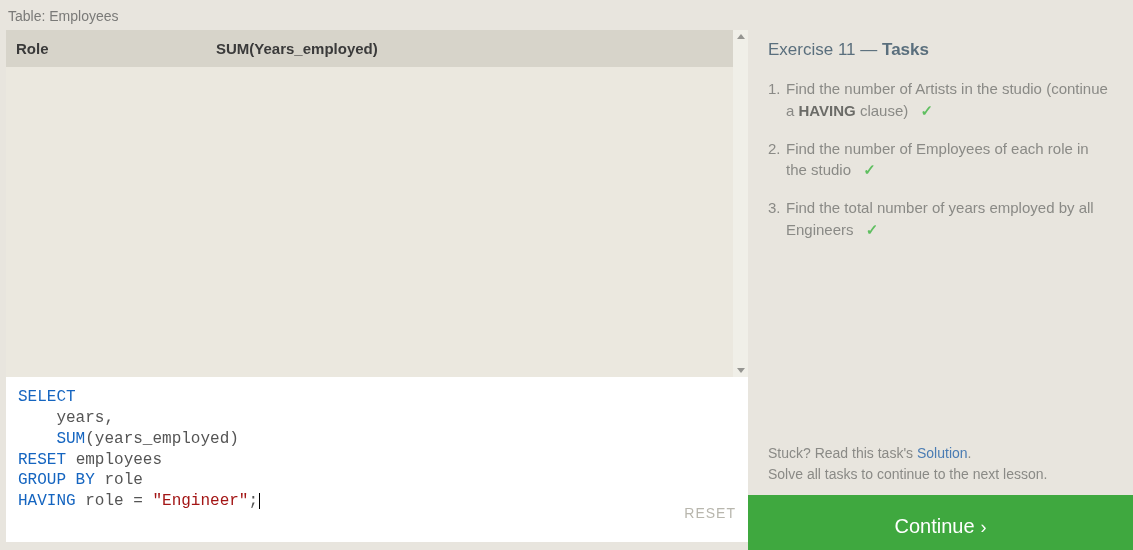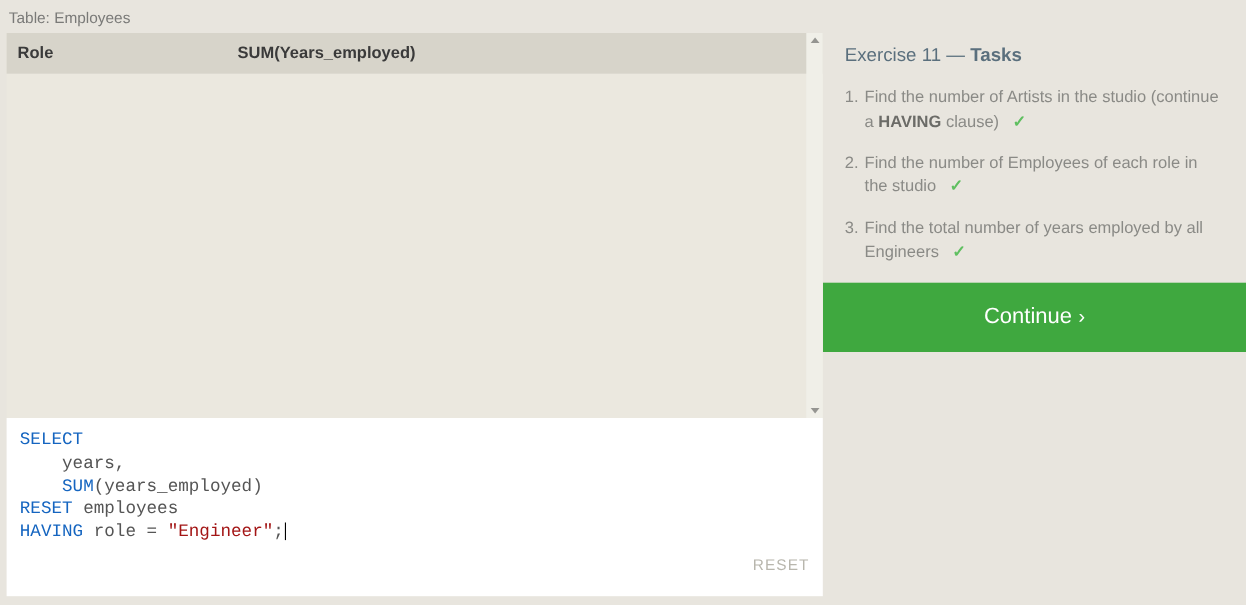--- a/index.html
+++ b/index.html
@@ -177,20 +177,21 @@
         <div class="scroll-arrow up"></div>
         <div class="scroll-arrow down"></div>
       </div>
     </div>
 
     <div class="editor">
       <div><span class="kw">SELECT</span></div>
       <div>&nbsp;&nbsp;&nbsp;&nbsp;<span>years,</span></div>
       <div>&nbsp;&nbsp;&nbsp;&nbsp;<span class="fn">SUM</span><span>(years_employed)</span></div>
       <div><span class="kw">RESET</span> <span>employees</span></div>
+      <div><span class="kw">GROUP BY</span> <span>role</span></div>
       <div><span class="kw">HAVING</span> <span>role =</span> <span class="str">"Engineer"</span><span>;</span><span class="cursor"></span></div>
       <div class="reset">RESET</div>
     </div>
   </div>
 
   <div class="right-pane">
     <div class="exercise-title">
       <span class="thin">Exercise 11 —</span>
       <span class="bold">Tasks</span>
     </div>
@@ -211,19 +212,23 @@
       </li>
       <li>
         <span class="num">3.</span>
         <span class="txt">
           <span>Find the total number of years employed by all Engineers</span>
           <span class="check">✓</span>
         </span>
       </li>
     </ol>
 
+    <div class="hint">
+      <span>Stuck? Read this task's </span><a>Solution</a><span>.</span><br>
+      <span>Solve all tasks to continue to the next lesson.</span>
+    </div>
 
     <div class="continue">
       <span>Continue</span><span class="continue-chev">›</span>
     </div>
   </div>
 
 </div>
 
 </body></html>

